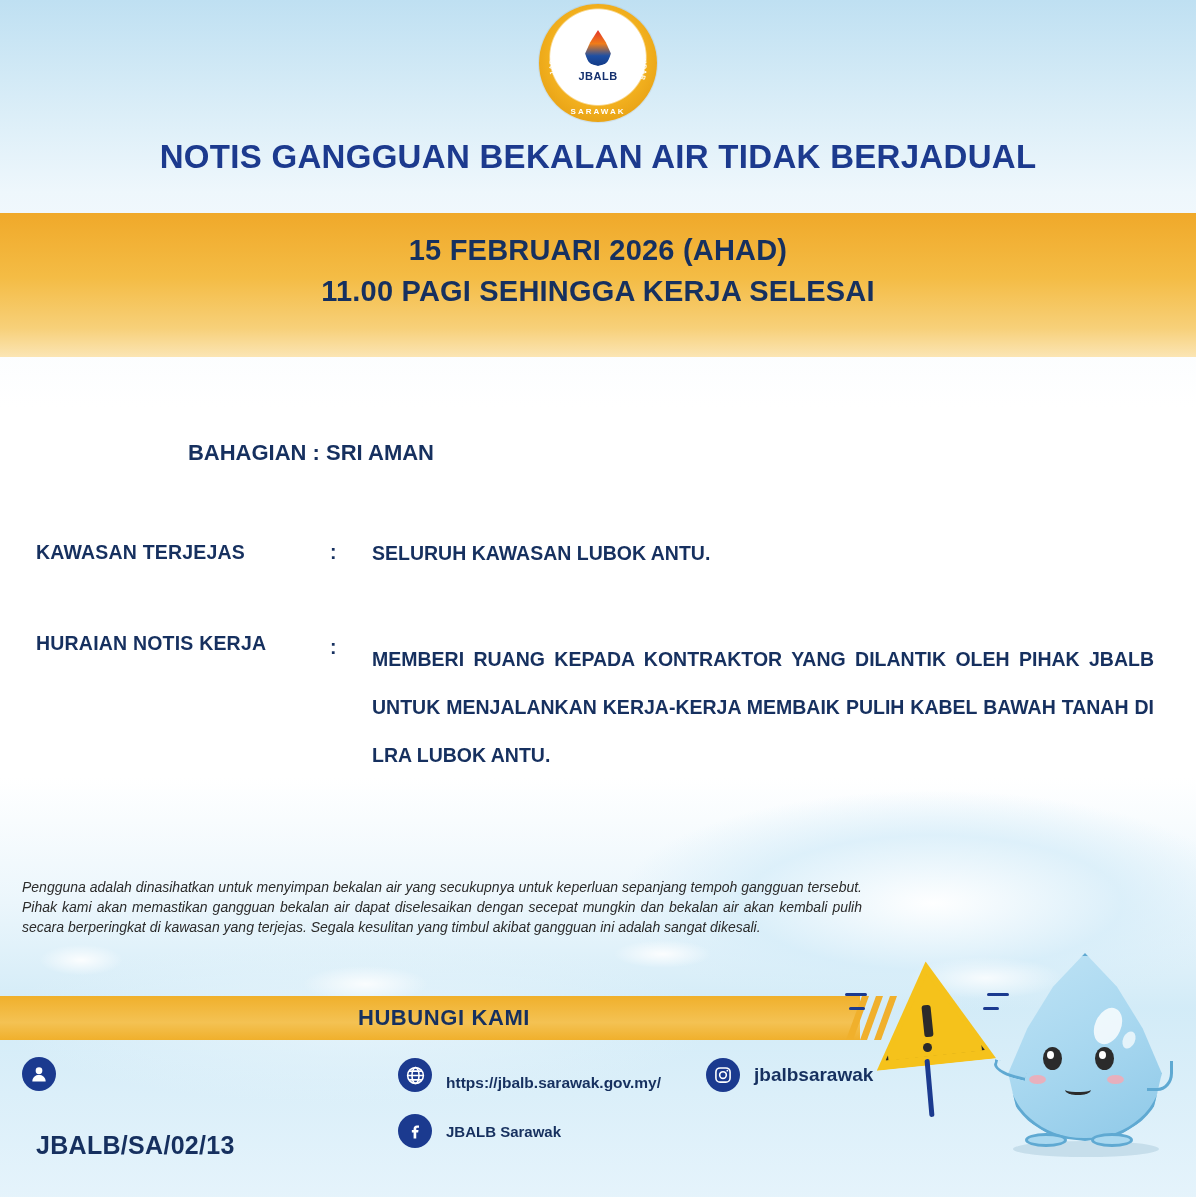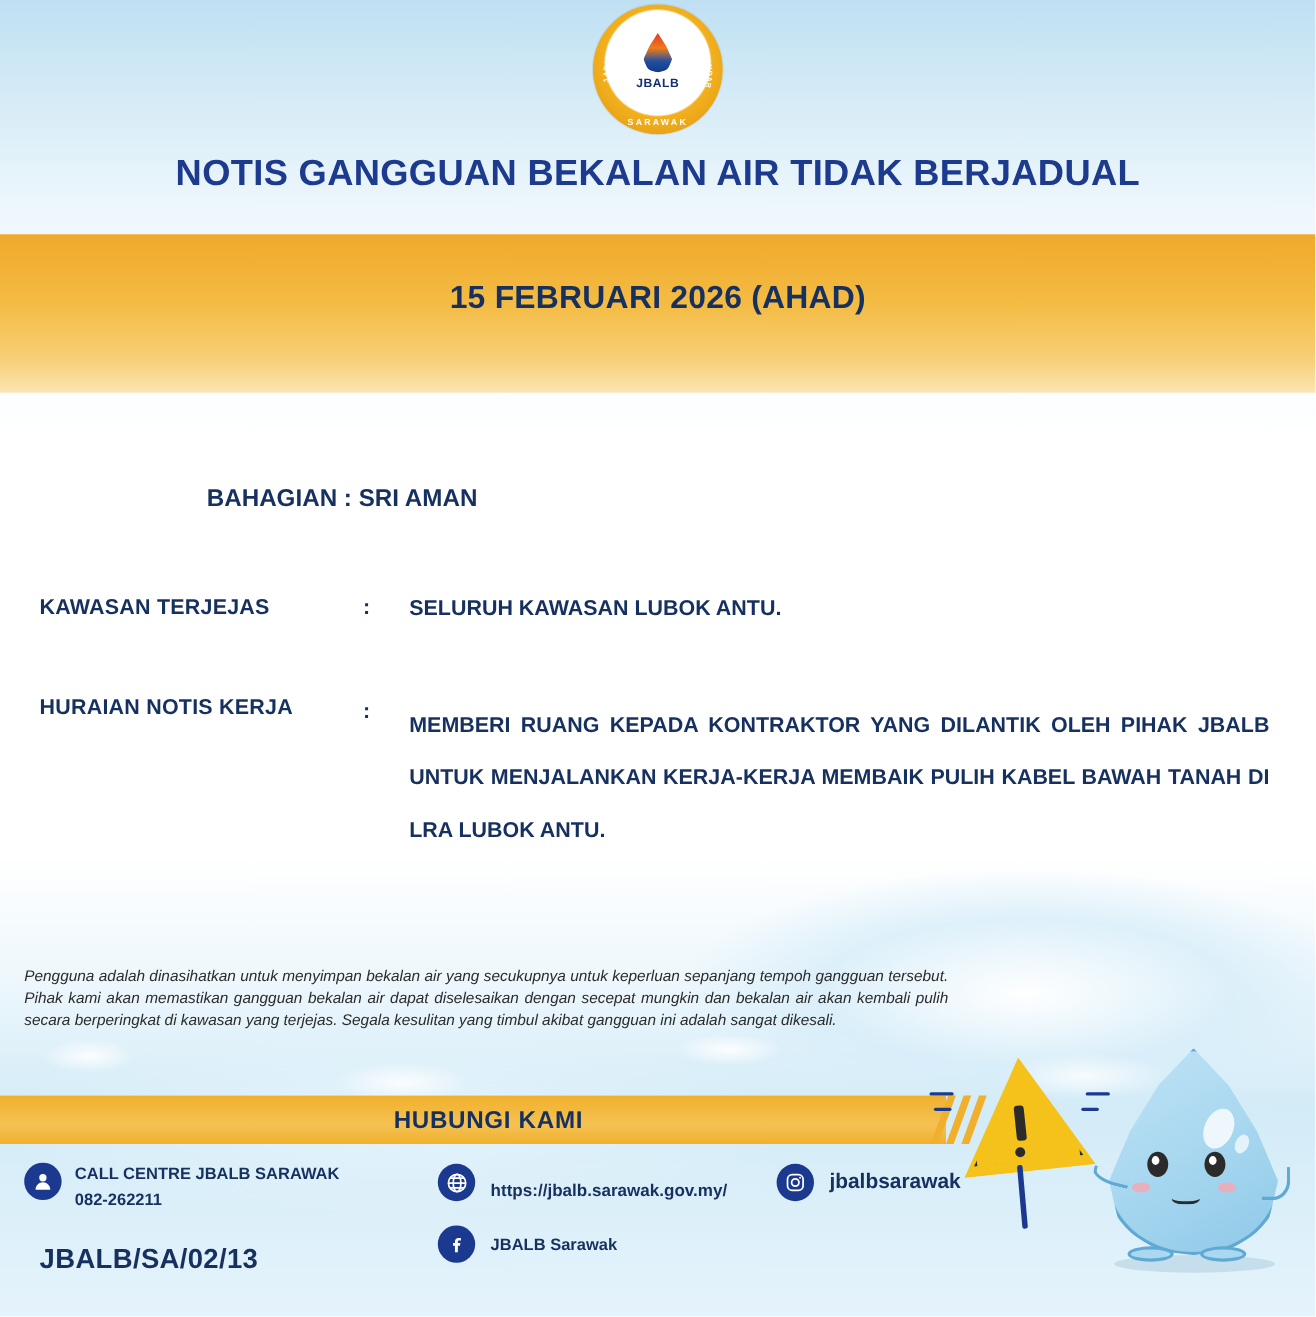--- a/index.html
+++ b/index.html
@@ -567,20 +567,21 @@
       <div class="inner-label">JBALB</div>
       <div class="sub-label">SARAWAK</div>
     </div>
   </div>
 
   <div class="main-title">NOTIS GANGGUAN BEKALAN AIR TIDAK BERJADUAL</div>
 
   <div class="band">
     <div class="band-inner">
       <div class="band-line">15 FEBRUARI 2026 (AHAD)</div>
+      <div class="band-line">11.00 PAGI SEHINGGA KERJA SELESAI</div>
     </div>
   </div>
 
   <div class="region-row">
     <div class="region-left">BAHAGIAN : SRI AMAN</div>
   </div>
 
   <div class="detail label-kawasan">KAWASAN TERJEJAS</div>
   <div class="detail colon-kawasan">:</div>
   <div class="detail value-kawasan">SELURUH KAWASAN LUBOK ANTU.</div>
@@ -601,24 +602,20 @@
       <i></i>
       <i></i>
     </div>
 
   <div class="cc-block">
     <div class="contact-icon">
       <svg width="20" height="20" viewBox="0 0 24 24" fill="#ffffff">
           <circle cx="12" cy="8" r="4"></circle>
           <path d="M4 21c0-4.4 3.6-8 8-8s8 3.6 8 8z"></path>
         </svg>
-    </div>
-    <div class="cc-text">
-      <div>CALL CENTRE JBALB SARAWAK</div>
-      <div>082-262211</div>
     </div>
   </div>
 
   <div class="web-block">
     <div class="contact-icon">
       <svg width="21" height="21" viewBox="0 0 24 24" fill="none" stroke="#ffffff" stroke-width="1.8">
           <circle cx="12" cy="12" r="9"></circle>
           <ellipse cx="12" cy="12" rx="4" ry="9"></ellipse>
           <path d="M3 12h18M4.6 7h14.8M4.6 17h14.8"></path>
         </svg>

